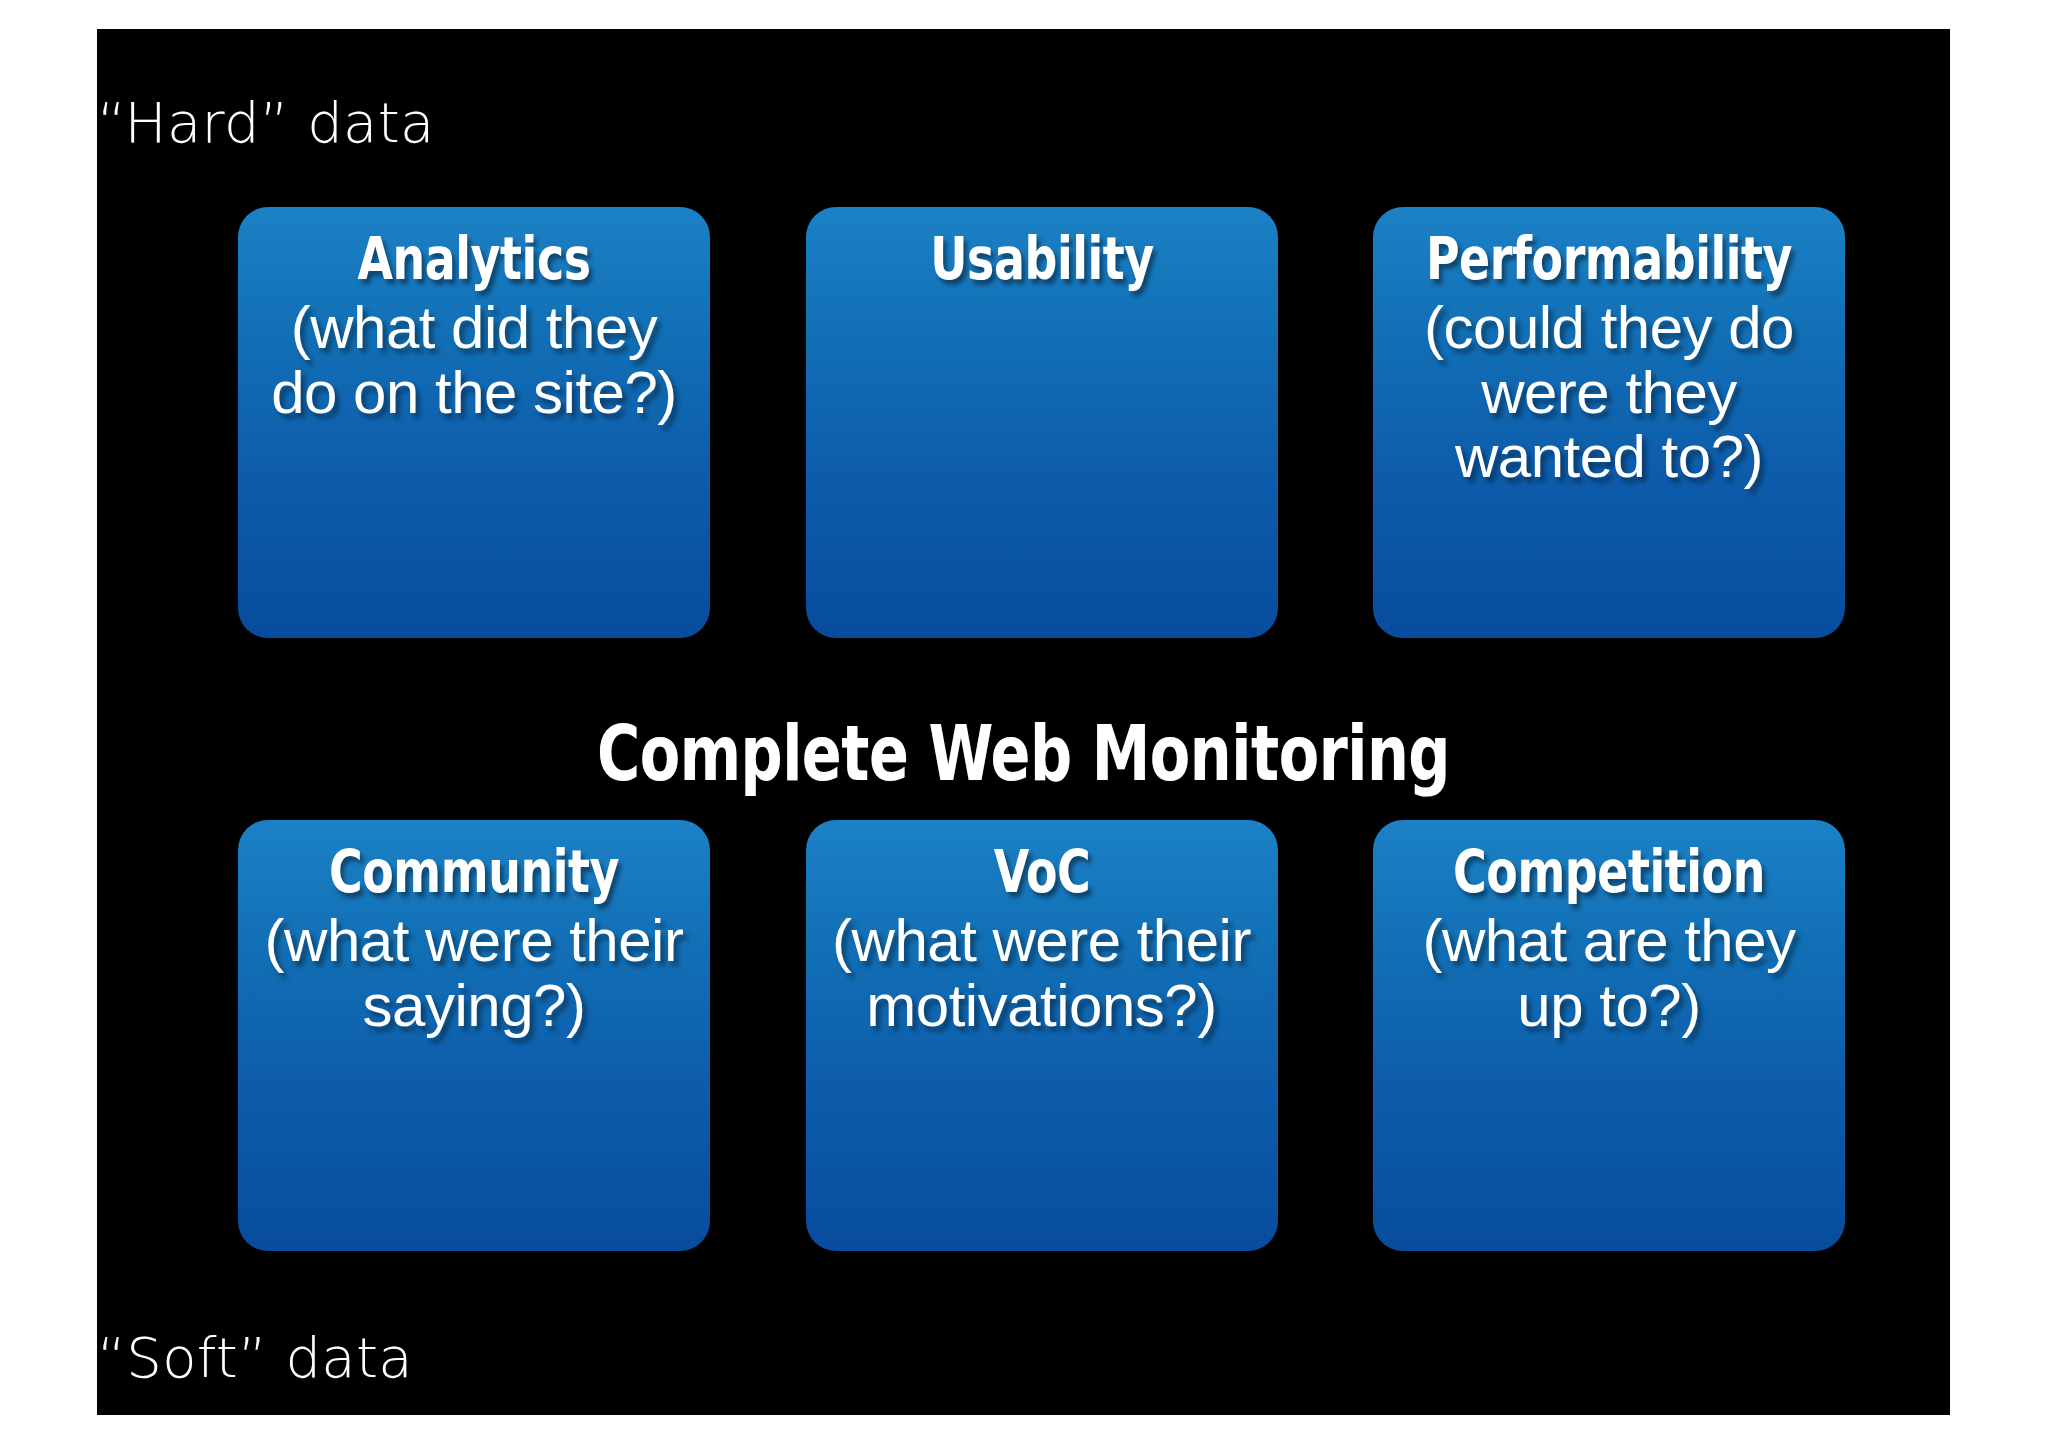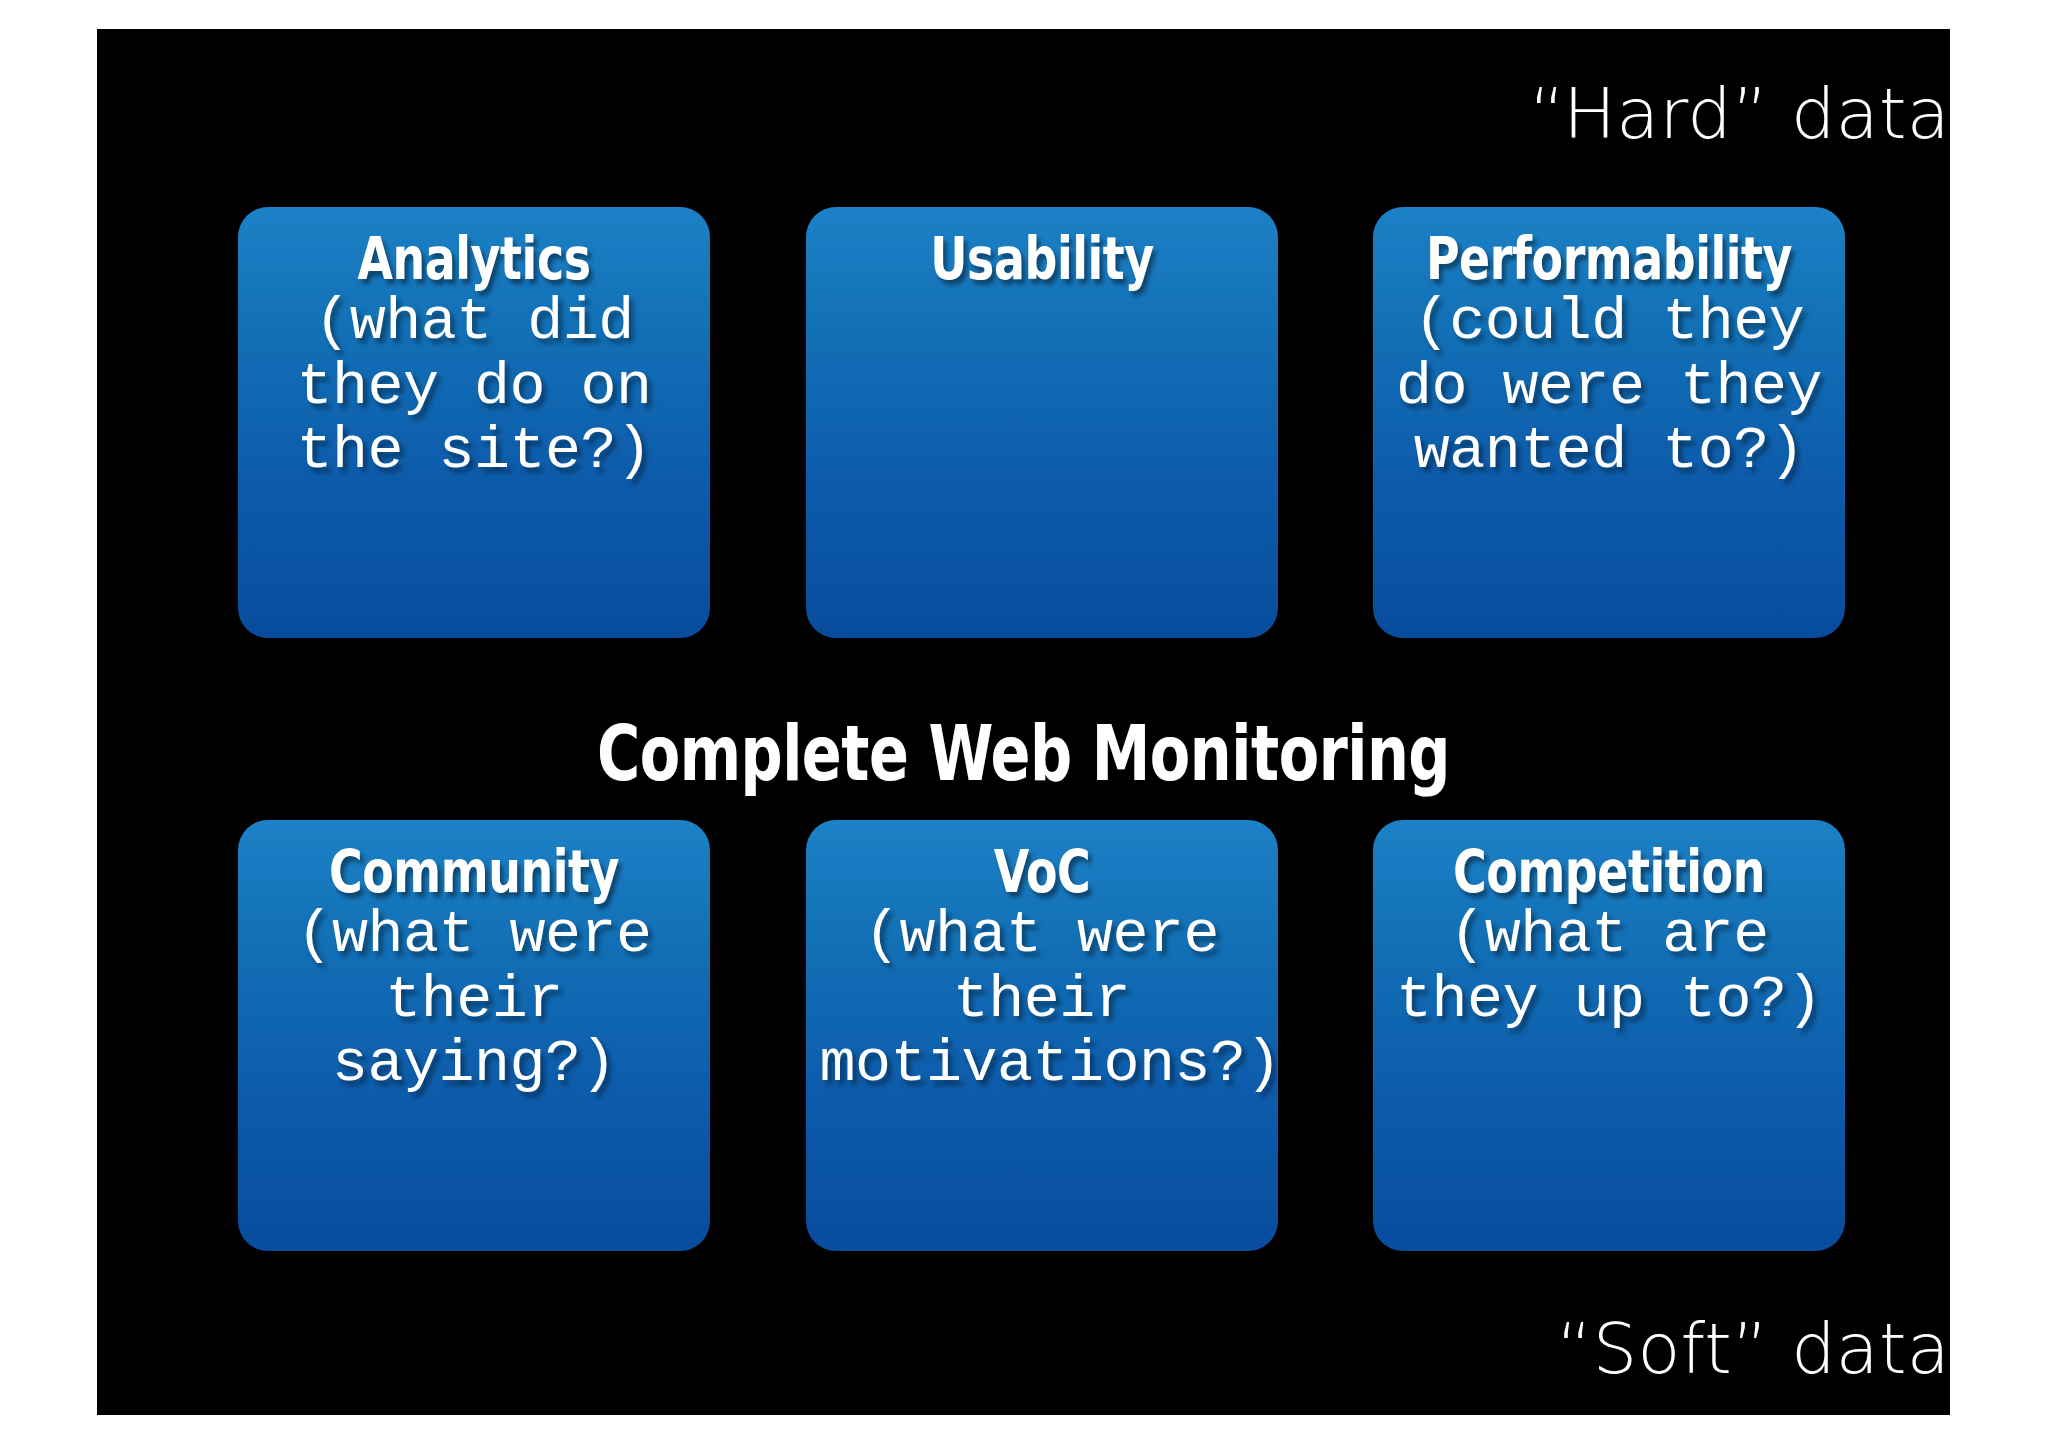--- a/index.html
+++ b/index.html
@@ -24,28 +24,29 @@
     height: 1386px;
     background: #000000;
     box-sizing: border-box;
   }
 
   
   .edge-caption {
     position: absolute;
     left: 0;
     width: 100%;
-    text-align: right;
+    text-align: left;
     color: #ffffff;
     font-family: "DejaVu Sans", "Liberation Sans", sans-serif;
     font-weight: 300;
-    font-size: 70px;
+    font-size: 56px;
     letter-spacing: 0.3px;
     line-height: 1;
     white-space: nowrap;
+    margin-top: 16px;
   }
   #caption-hard  { top: 50px; }
   #caption-soft  { top: 1285px; }
 
   
   #center-title {
     position: absolute;
     left: 0;
     top: 687px;
     width: 100%;
@@ -93,22 +94,23 @@
     font-size: 58px;
     line-height: 1.05;
     letter-spacing: -0.5px;
     transform: scaleX(0.88);
     text-shadow: 4px 5px 5px rgba(0,0,0,0.42);
     white-space: nowrap;
   }
 
   .card-sub {
     display: block;
+    margin-top: 6px;
     color: #ffffff;
-    font-family: Liberation Mono, monospace;
+    font-family: Liberation Sans, sans-serif;
     font-weight: 300;
     font-size: 60px;
     line-height: 1.08;
     letter-spacing: -0.5px;
     text-shadow: 4px 5px 5px rgba(0,0,0,0.42);
   }
 
   
   .edge-caption, #center-title {
     text-shadow: 0 0 1px rgba(255,255,255,0.25);

